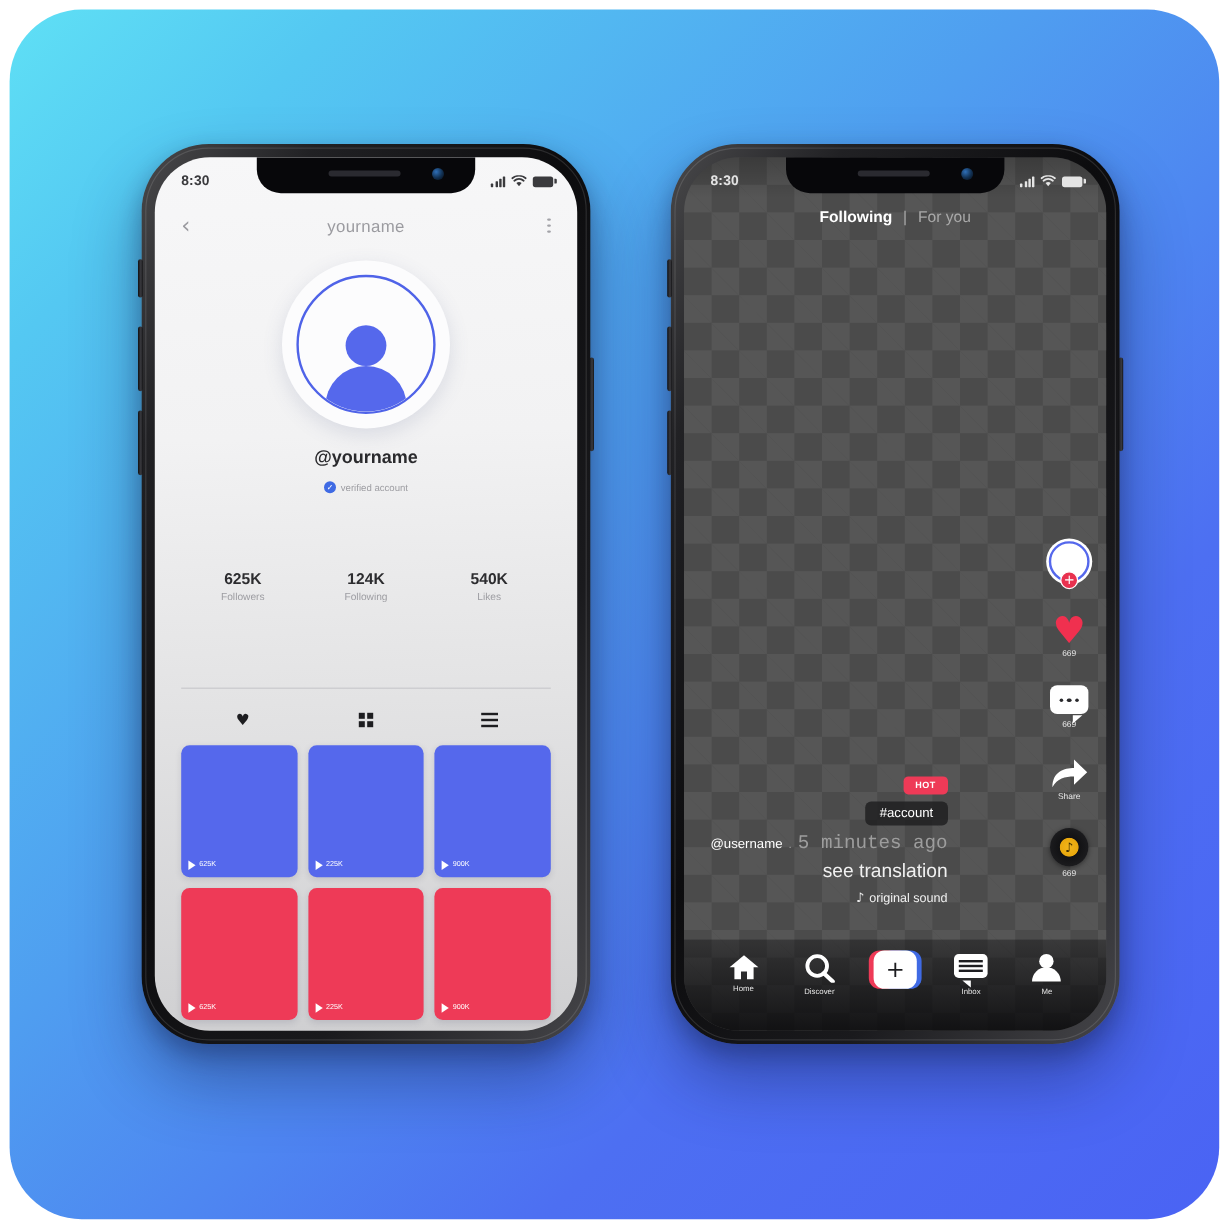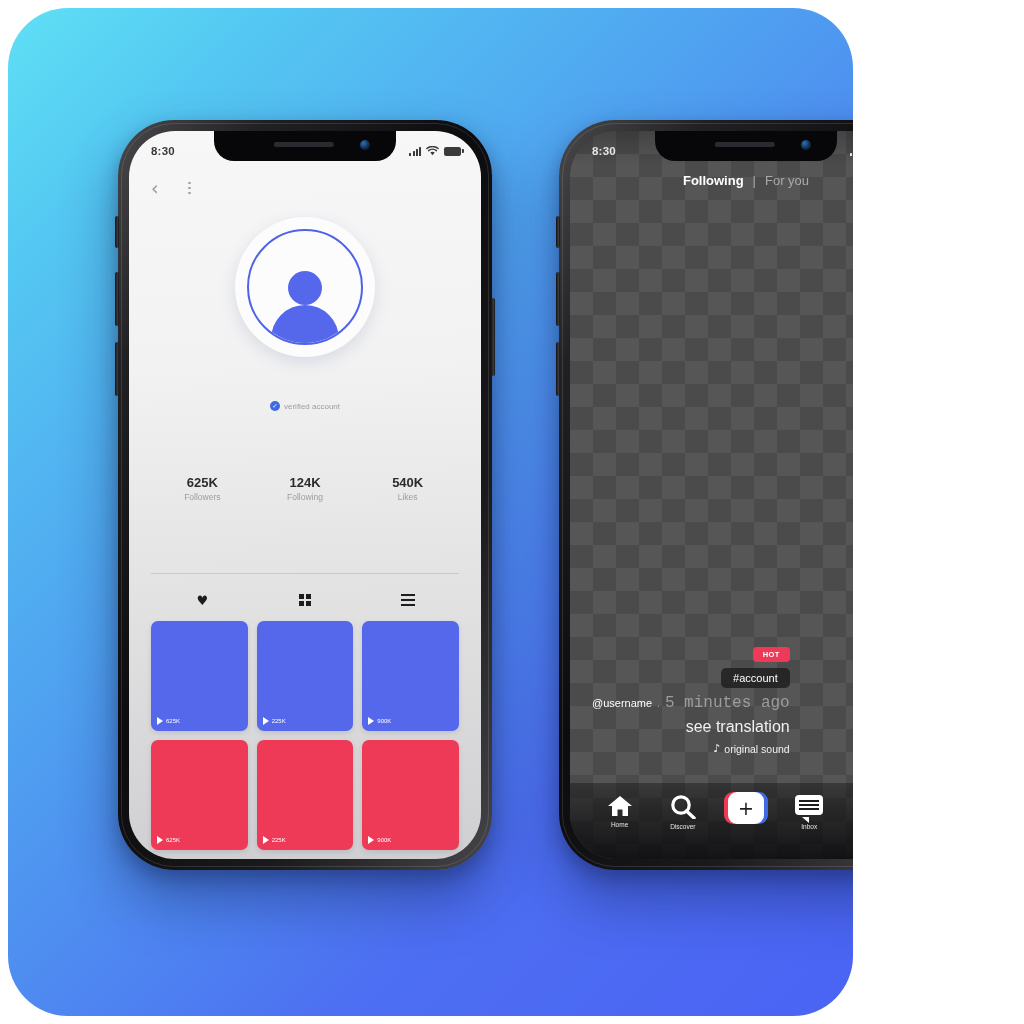--- a/index.html
+++ b/index.html
@@ -7,21 +7,21 @@
     width: 1024px; height: 1024px;
     background: #ffffff;
     font-family: "Liberation Sans", sans-serif;
     overflow: hidden;
   }
 
   
   .backdrop {
     position: absolute;
     left: 8px; top: 8px;
-    width: 845px; height: 1008px;
+    width: 1008px; height: 1008px;
     border-radius: 60px;
     background: linear-gradient(135deg, #5fe0f5 0%, #54c8f2 14%, #4f9ef0 42%, #4d6ff2 72%, #4a63f4 100%);
     overflow: hidden;
   }
 
   
   .phone {
     position: absolute;
     width: 374px; height: 750px;
     border-radius: 56px;
@@ -417,36 +417,38 @@
             <path d="M6.5 9.2 L4.3 6.6 a3.4 3.4 0 0 1 4.4 0 Z" fill="currentColor"></path>
             <path d="M2.6 4.6 a6 6 0 0 1 7.8 0" stroke="currentColor" stroke-width="1.5" fill="none" stroke-linecap="round"></path>
             <path d="M0.9 2.5 a8.6 8.6 0 0 1 11.2 0" stroke="currentColor" stroke-width="1.5" fill="none" stroke-linecap="round"></path>
           </svg>
           <span class="ic-battery"></span>
         </div>
       </div>
 
       <div class="nav-row">
         <div class="nav-back">‹</div>
+        <div class="nav-title">yourname</div>
         <div class="nav-more">
           <span></span>
             <span></span>
             <span></span>
         </div>
       </div>
 
       <div class="avatar-wrap">
         <div class="avatar-ring">
           <div class="av-person">
             <div class="av-head"></div>
             <div class="av-body"></div>
           </div>
         </div>
       </div>
 
+      <div class="handle">@yourname</div>
 
       <div class="verified">
         <span class="badge-check">✓</span>
         <span>verified account</span>
       </div>
 
 
       <div class="stats">
         <div class="stat">
           <div class="num">625K</div>

